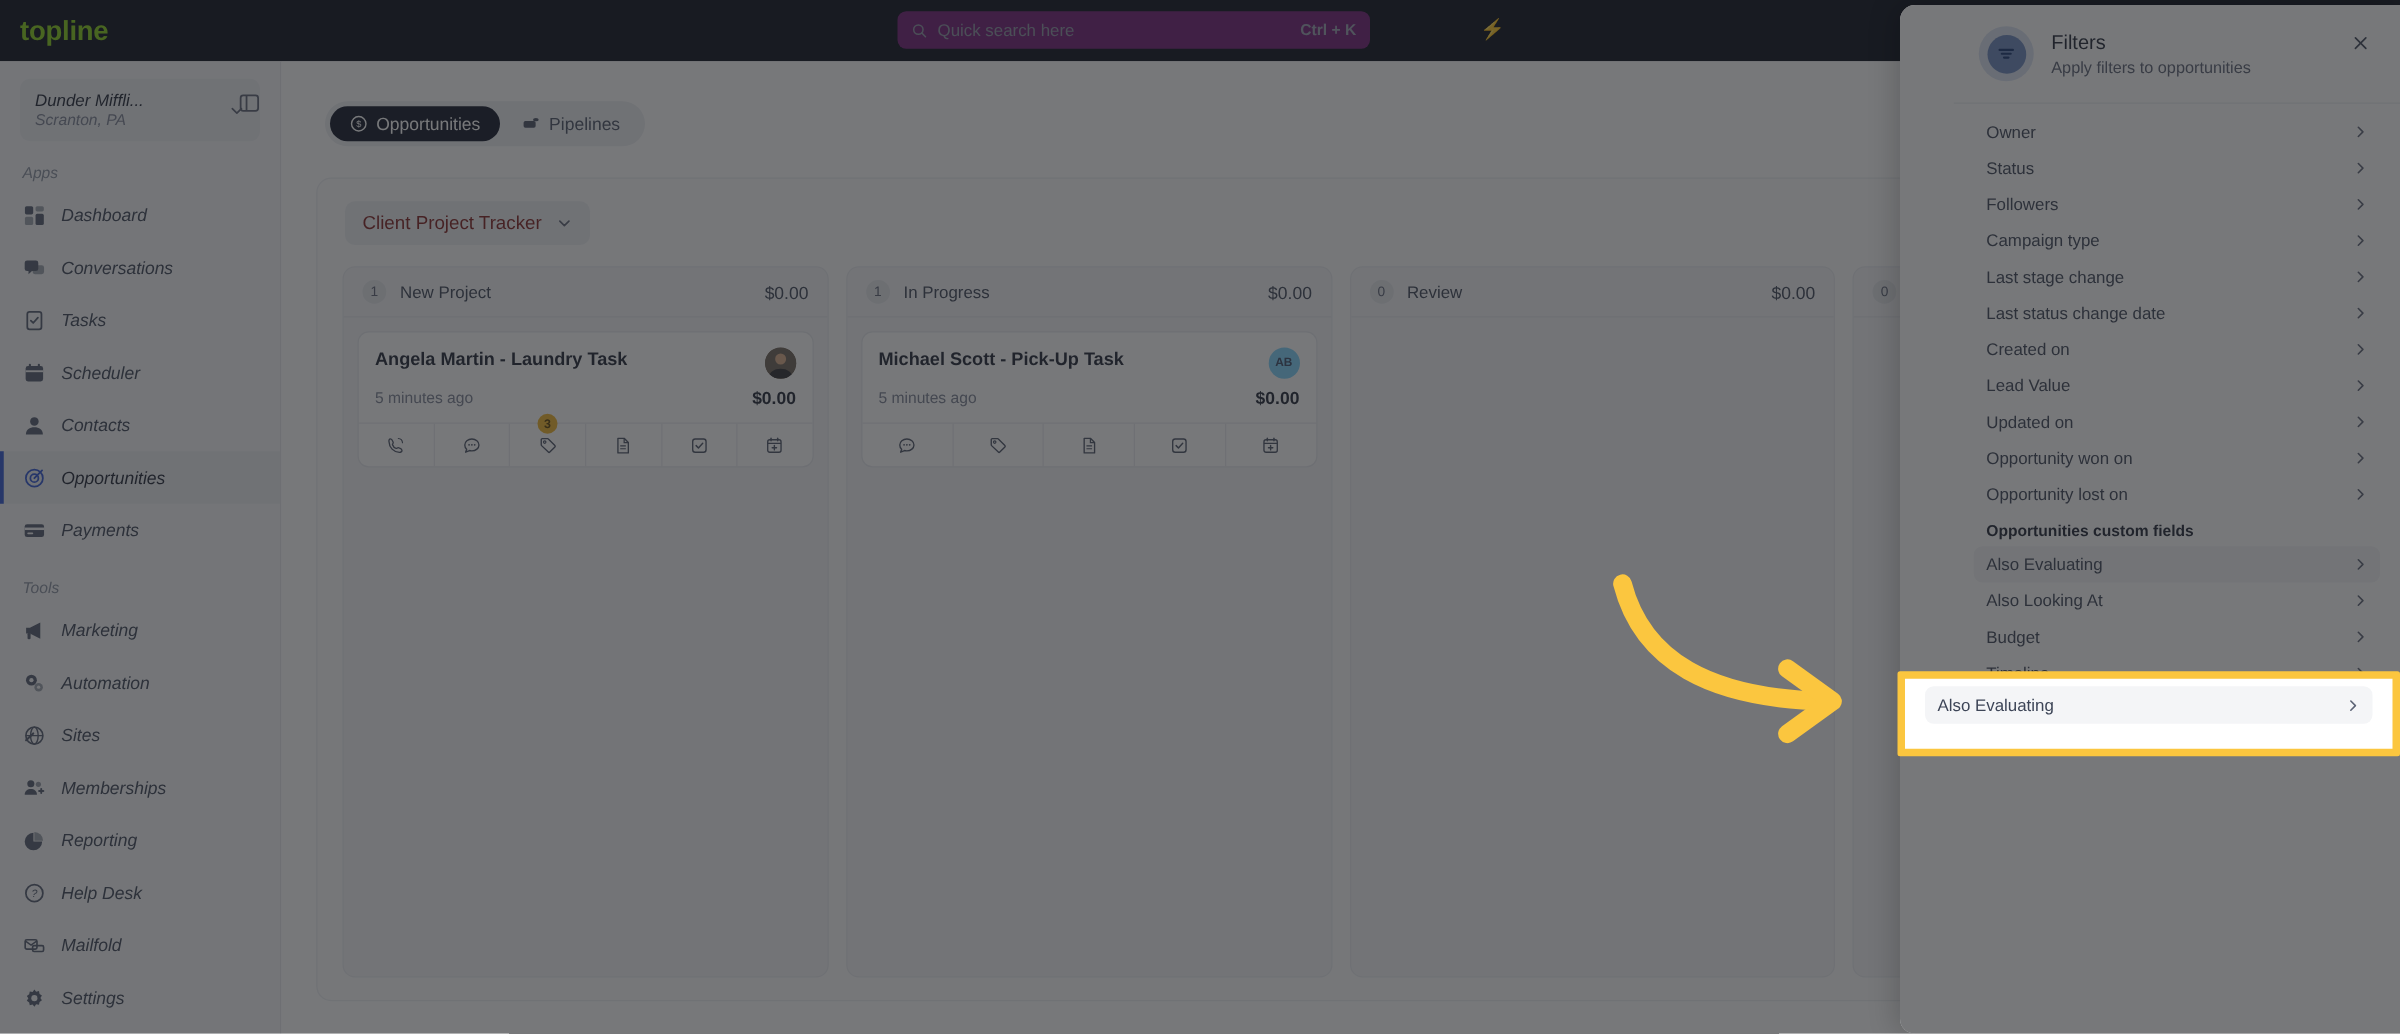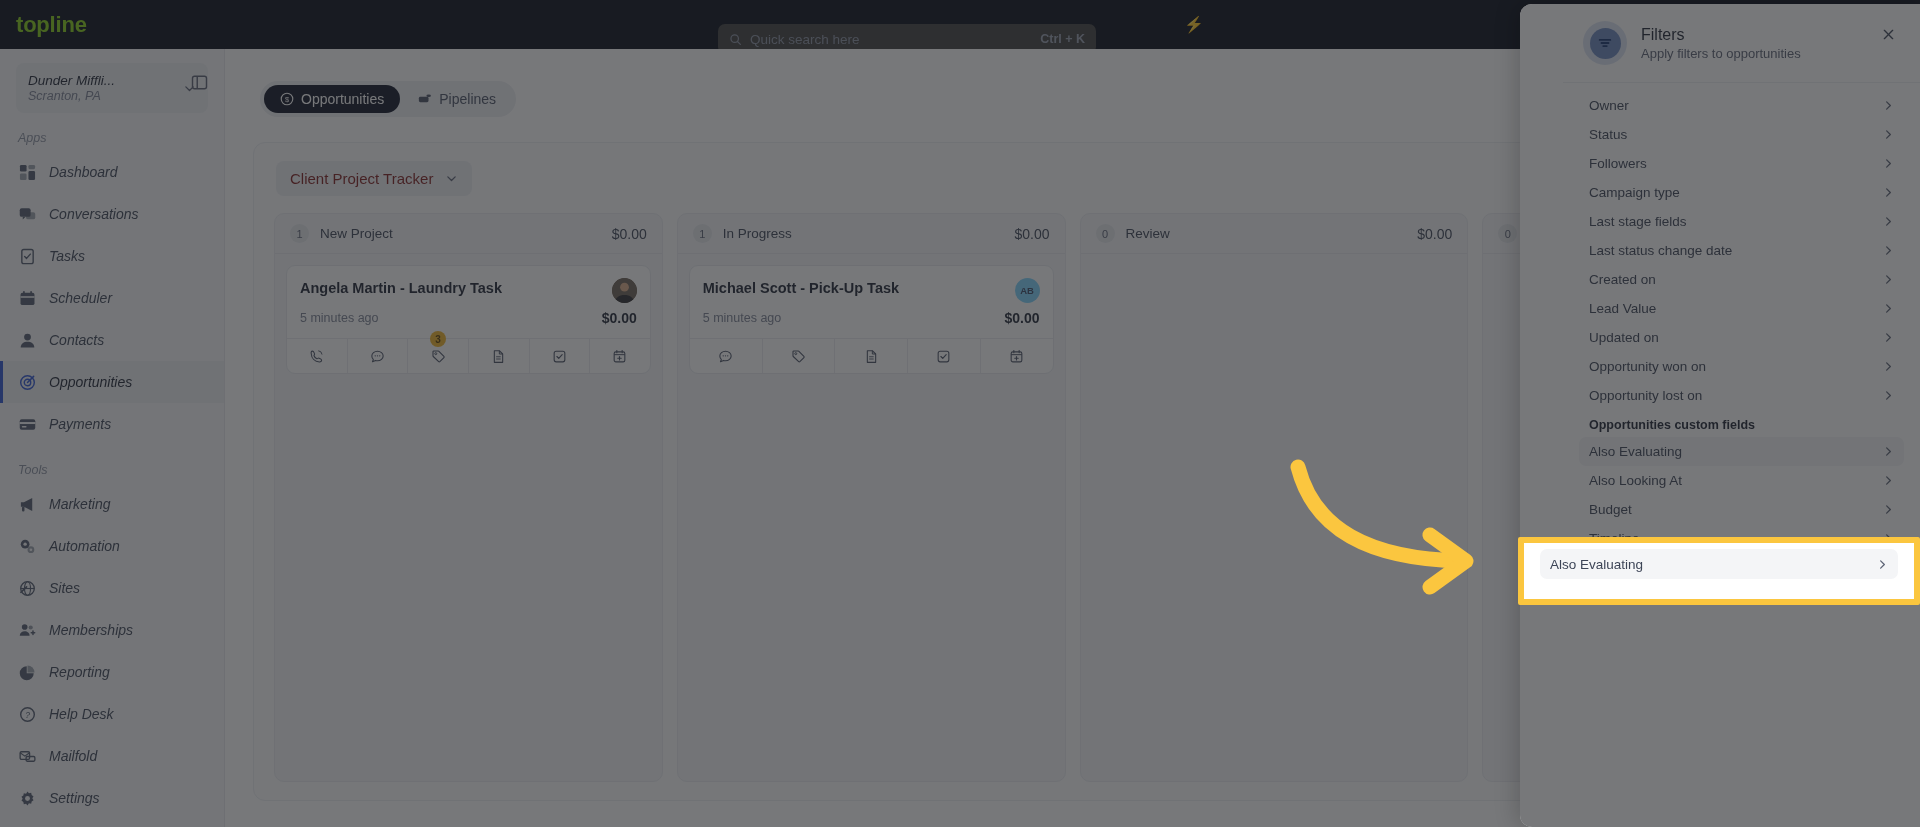--- a/index.html
+++ b/index.html
@@ -19,22 +19,22 @@
   .topbar {
     position: absolute; top: 0; left: 0; width: 1920px; height: 49px;
     background: #060b18; display: flex; align-items: center;
   }
   .brand {
     width: 225px; height: 49px; display: flex; align-items: center;
     padding-left: 16px; color: #84cc16; font-size: 22px; font-weight: 600;
     letter-spacing: -0.2px;
   }
   .topsearch-wrap {
-    position: absolute; left: 718px; top: 24px; width: 378px; height: 30px;
-    background: #404040; border-radius: 7px; display: flex; align-items: center;
+    position: absolute; left: 718px; top: 9px; width: 378px; height: 30px;
+    background: #701a75; border-radius: 7px; display: flex; align-items: center;
     padding: 0 11px; gap: 8px;
   }
   .topsearch-wrap .mag { width: 13px; height: 13px; flex: 0 0 auto; }
   .topsearch-ph { flex: 1; color: #8b93a4; font-size: 13.5px; }
   .kbd { color: #98a0b1; font-size: 12.5px; font-weight: 600; }
   .bolt-btn {
     position: absolute; left: 1180px; top: 10px; width: 28px; height: 28px;
     display: flex; align-items: center; justify-content: center;
     color: #f5c234; font-size: 16px; border-radius: 6px;
   }
@@ -715,21 +715,21 @@
       </div>
       <div class="filter-row">
         <span class="lbl">Campaign type</span>
         <span class="cr">
             <svg viewBox="0 0 12 12" width="11" height="11">
               <polyline points="4,2 8,6 4,10" fill="none" stroke="#5c6375" stroke-width="1.4" stroke-linecap="round" stroke-linejoin="round"></polyline>
             </svg>
           </span>
       </div>
       <div class="filter-row">
-        <span class="lbl">Last stage fields</span>
+        <span class="lbl">Last stage change</span>
         <span class="cr">
             <svg viewBox="0 0 12 12" width="11" height="11">
               <polyline points="4,2 8,6 4,10" fill="none" stroke="#5c6375" stroke-width="1.4" stroke-linecap="round" stroke-linejoin="round"></polyline>
             </svg>
           </span>
       </div>
       <div class="filter-row">
         <span class="lbl">Last status change date</span>
         <span class="cr">
             <svg viewBox="0 0 12 12" width="11" height="11">

